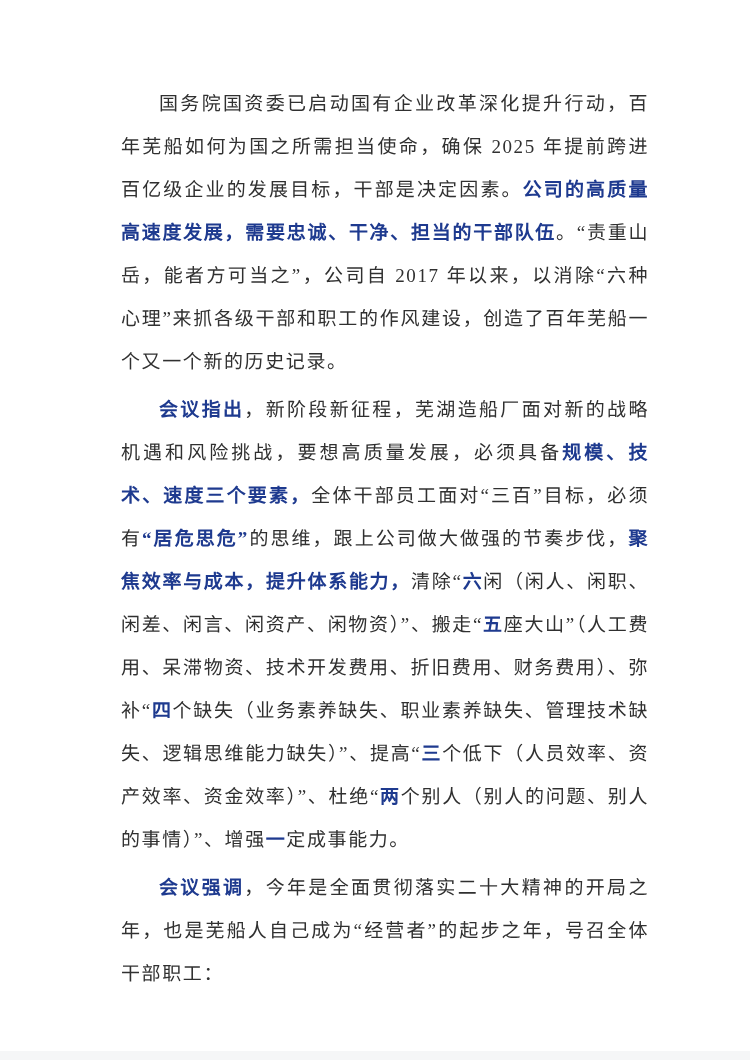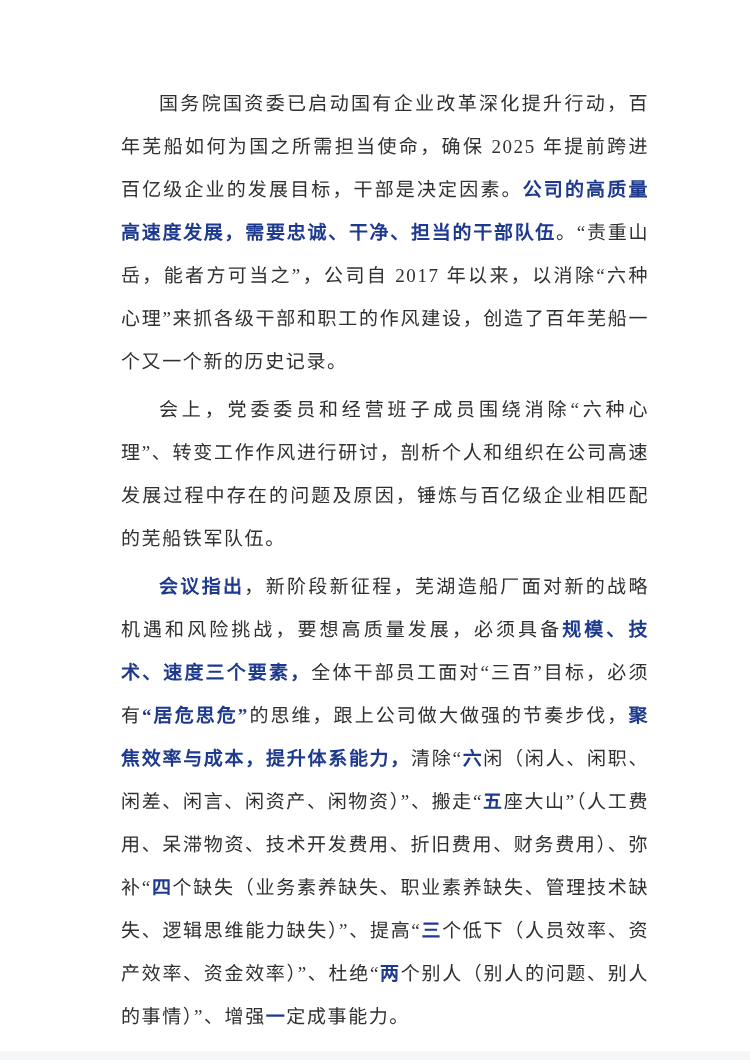--- a/index.html
+++ b/index.html
@@ -47,18 +47,17 @@
     height: 9px;
     background: #f5f6f7;
   }
 </style>
 </head>
 <body>
 
 <div class="page" style="background: rgb(255, 255, 255);">
   <div class="doc-body" style="color: rgb(48, 48, 48);">
       <p><span class="seg-normal">国务院国资委已启动国有企业改革深化提升行动，百年芜船如何为国之所需担当使命，确保 2025 年提前跨进百亿级企业的发展目标，干部是决定因素。</span><span class="seg-accent-bold" style="color: rgb(30, 58, 143);">公司的高质量高速度发展，需要忠诚、干净、担当的干部队伍</span><span class="seg-normal">。“责重山岳，能者方可当之”，公司自 2017 年以来，以消除“六种心理”来抓各级干部和职工的作风建设，创造了百年芜船一个又一个新的历史记录。</span></p>
-      <p><span class="seg-normal">会上，党委委员和经营班子成员围绕消除“六种心理”、转变工作作风进行研讨，剖析个人和组织在公司高速发展过程中存在的问题及原因，锤炼与百亿级企业相匹配的芜船铁军队伍。</span></p>
       <p><span class="seg-accent-bold" style="color: rgb(30, 58, 143);">会议指出</span><span class="seg-normal">，新阶段新征程，芜湖造船厂面对新的战略机遇和风险挑战，要想高质量发展，必须具备</span><span class="seg-accent-bold" style="color: rgb(30, 58, 143);">规模、技术、速度三个要素，</span><span class="seg-normal">全体干部员工面对“三百”目标，必须有</span><span class="seg-accent-bold" style="color: rgb(30, 58, 143);">“居危思危”</span><span class="seg-normal">的思维，跟上公司做大做强的节奏步伐，</span><span class="seg-accent-bold" style="color: rgb(30, 58, 143);">聚焦效率与成本，提升体系能力，</span><span class="seg-normal">清除“</span><span class="seg-accent-bold" style="color: rgb(30, 58, 143);">六</span><span class="seg-normal">闲（闲人、闲职、闲差、闲言、闲资产、闲物资）”、搬走“</span><span class="seg-accent-bold" style="color: rgb(30, 58, 143);">五</span><span class="seg-normal">座大山”（人工费用、呆滞物资、技术开发费用、折旧费用、财务费用）、弥补“</span><span class="seg-accent-bold" style="color: rgb(30, 58, 143);">四</span><span class="seg-normal">个缺失（业务素养缺失、职业素养缺失、管理技术缺失、逻辑思维能力缺失）”、提高“</span><span class="seg-accent-bold" style="color: rgb(30, 58, 143);">三</span><span class="seg-normal">个低下（人员效率、资产效率、资金效率）”、杜绝“</span><span class="seg-accent-bold" style="color: rgb(30, 58, 143);">两</span><span class="seg-normal">个别人（别人的问题、别人的事情）”、增强</span><span class="seg-accent-bold" style="color: rgb(30, 58, 143);">一</span><span class="seg-normal">定成事能力。</span></p>
       <p><span class="seg-accent-bold" style="color: rgb(30, 58, 143);">会议强调</span><span class="seg-normal">，今年是全面贯彻落实二十大精神的开局之年，也是芜船人自己成为“经营者”的起步之年，号召全体干部职工：</span></p>
     </div>
   <div class="page-bottom-edge"></div>
 </div>
 
 </body></html>

